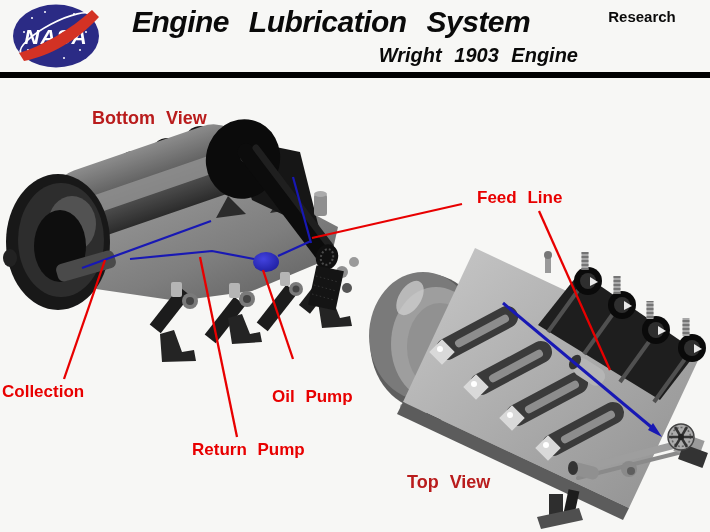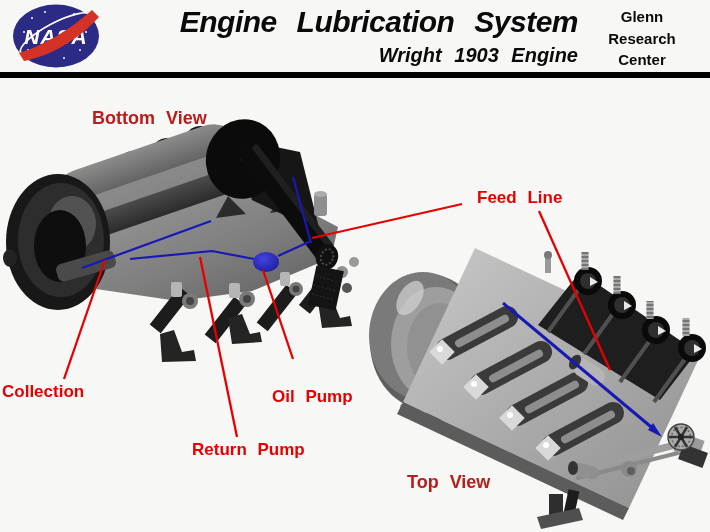--- a/index.html
+++ b/index.html
@@ -7,21 +7,21 @@
     position:relative;width:710px;height:532px;overflow:hidden;
     background:#f7f7f5;
     font-family:"Liberation Sans","DejaVu Sans",sans-serif;
     --annotation-red:#e80000;
     --oil-line-blue:#1818b4;
     --nasa-blue:#2b2b85;
     --nasa-red:#d33224;
     --divider-black:#000000;
   }
   .hdr-title{
-    position:absolute;left:132px;top:5px;width:446px;text-align:right;
+    position:absolute;left:132px;top:5px;width:446px;text-align:left;
     font-style:italic;font-weight:700;font-size:30px;line-height:34px;
     color:#0a0a0a;word-spacing:12px;letter-spacing:-0.5px;
   }
   .hdr-subtitle{
     position:absolute;left:132px;top:43px;width:446px;text-align:right;
     font-style:italic;font-weight:700;font-size:20px;line-height:24px;
     color:#0a0a0a;word-spacing:7px;
   }
   .hdr-org{
     position:absolute;left:594px;top:6px;width:96px;text-align:center;
@@ -59,23 +59,21 @@
         <circle cx="68" cy="46" r="1"></circle>
     </g>
     <ellipse cx="44" cy="30" rx="40" ry="11" fill="none" stroke="#ffffff" stroke-width="1.6" transform="rotate(-28 44 30)"></ellipse>
     <text x="44" y="40" text-anchor="middle" font-size="21" font-style="italic" font-weight="700" letter-spacing="1" fill="#ffffff">NASA</text>
     <path d="M7,49 C30,42 58,26 80,6 L87,13 C66,36 38,52 12,57 Z" fill="var(--nasa-red)"></path>
   </svg>
 
   <div class="hdr-title">Engine Lubrication System</div>
   <div class="hdr-subtitle">Wright 1903 Engine</div>
   <div class="hdr-org">
-    <div>Glenn</div>
     <div>Research</div>
-    <div>Center</div>
   </div>
   <div class="hdr-divider"></div>
 
   <svg class="scene" viewBox="0 0 710 532" aria-hidden="true">
     <defs>
       <linearGradient id="cylGrad" x1="0" y1="0" x2="0" y2="1">
         <stop offset="0" stop-color="#8c8c8c"></stop>
           <stop offset="0.55" stop-color="#575757"></stop>
           <stop offset="1" stop-color="#2b2b2b"></stop>
       </linearGradient>

